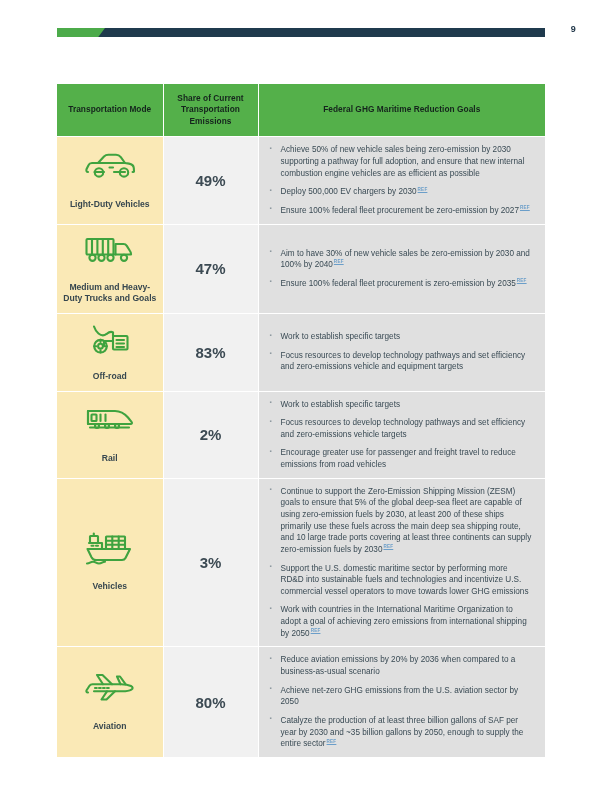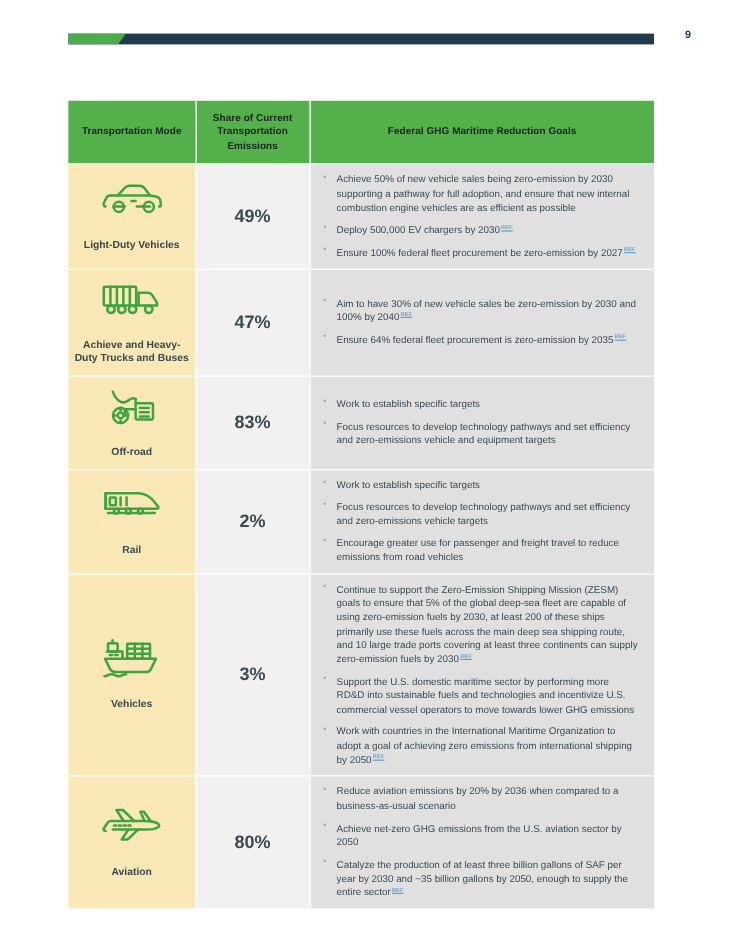--- a/index.html
+++ b/index.html
@@ -203,27 +203,27 @@
       <rect x="2.5" y="6" width="27" height="15.5" rx="1"></rect>
       <path d="M8 6 L8 21.5 M13.4 6 L13.4 21.5 M18.8 6 L18.8 21.5 M24.2 6 L24.2 21.5"></path>
       <path d="M31.5 11 L39.5 11 C41 11 42 11.6 42.8 12.9 L46 18 C46.7 19 47 19.9 47 21 L47 21.5 L31.5 21.5 Z"></path>
       <path d="M29.5 21.5 L31.5 21.5"></path>
       <circle cx="8.5" cy="24.8" r="3.1"></circle>
       <circle cx="17.5" cy="24.8" r="3.1"></circle>
       <circle cx="26.5" cy="24.8" r="3.1"></circle>
       <circle cx="40" cy="24.8" r="3.1"></circle>
     </svg>
           </span>
-          <span class="mode-label">Achieve and Heavy-Duty Trucks and Buses</span>
+          <span class="mode-label">Medium and Heavy-Duty Trucks and Goals</span>
         </td>
         <td class="cell-share">47%</td>
         <td class="cell-goals">
           <ul class="goal-list">
             <li><span>Aim to have 30% of new vehicle sales be zero-emission by 2030 and 100% by 2040</span><a class="ref">REF</a></li>
-            <li><span>Ensure 64% federal fleet procurement is zero-emission by 2035</span><a class="ref">REF</a></li>
+            <li><span>Ensure 100% federal fleet procurement is zero-emission by 2035</span><a class="ref">REF</a></li>
           </ul>
         </td>
       </tr>
       <tr>
         <td class="cell-mode">
           <span class="mode-icon">
             <svg width="48" height="36" viewBox="0 0 48 36" fill="none" stroke="#3fa33f" stroke-width="2.1" stroke-linecap="round" stroke-linejoin="round">
       <path d="M8 4.5 C8 4.5 9.5 9 12.5 11.5 C15.5 14 18.5 13.5 20.5 12"></path>
       <path d="M20.5 12 C23 10 25.5 9.5 27 10.5"></path>
       <path d="M27 10.5 L27 14"></path>

